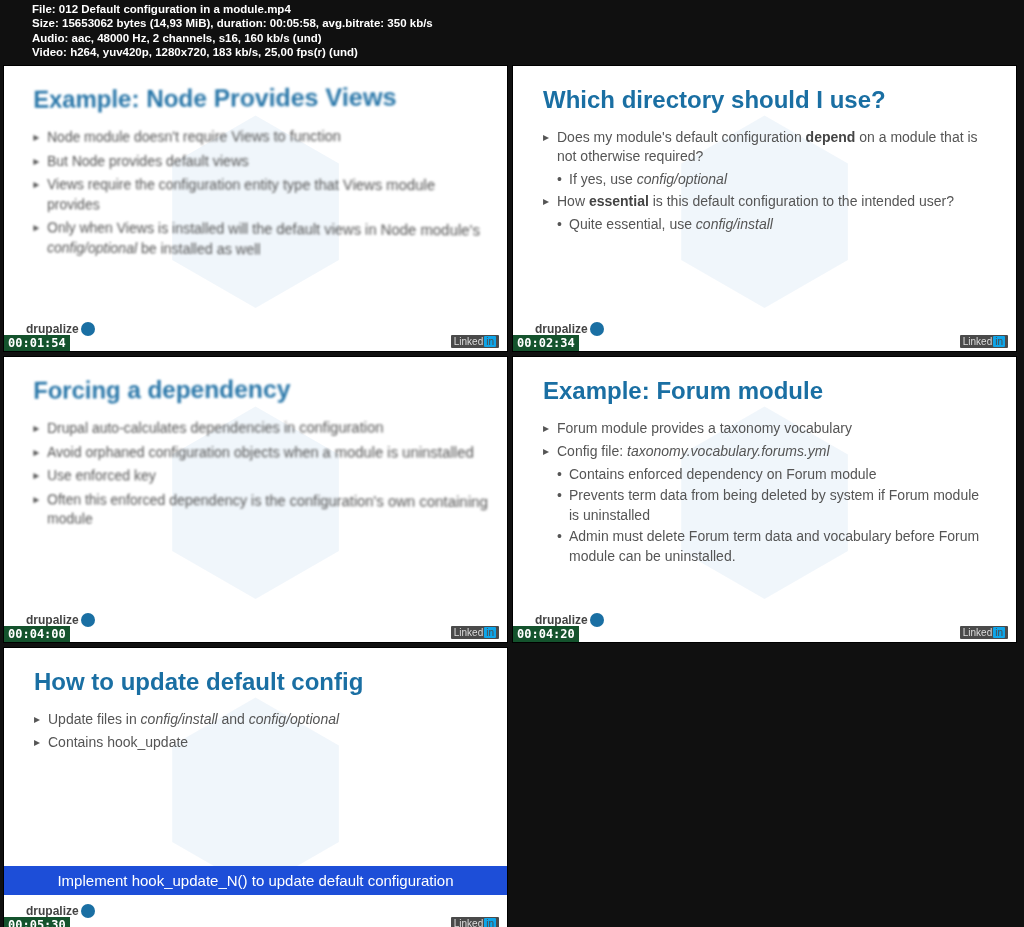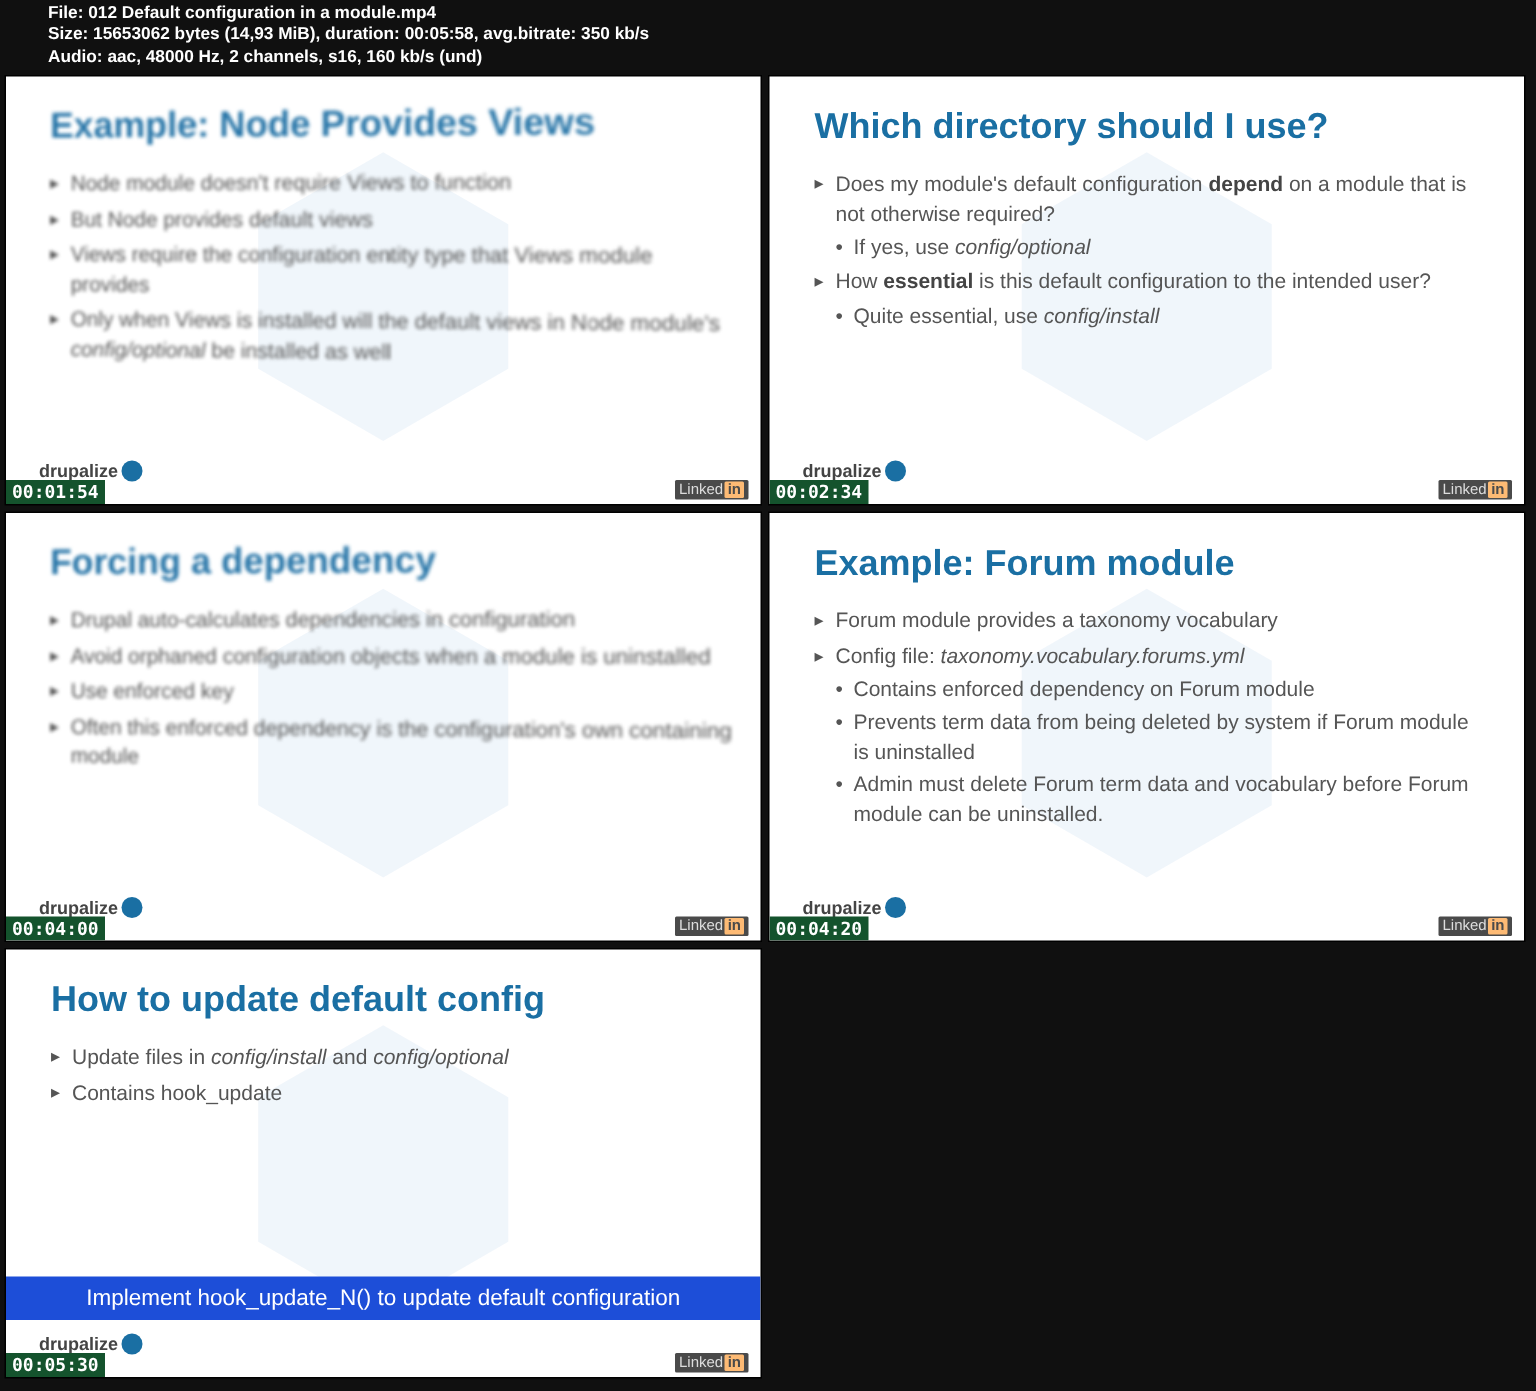--- a/index.html
+++ b/index.html
@@ -119,23 +119,23 @@
     bottom: 3px;
     right: 8px;
     background: #4a4a4a;
     color: #ddd;
     font-size: 10px;
     padding: 1px 3px;
     border-radius: 1px;
   }
   .slide .linked .in {
     display: inline-block;
-    background: #fdba74;
+    background: #0ea5e9;
     color: #4a4a4a;
-    font-weight: bold;
+    font-weight: normal;
     padding: 0 2px;
     border-radius: 1px;
     margin-left: 1px;
     text-align: right;
   }
   .slide .ts {
     position: absolute;
     left: 0;
     bottom: 0;
     background: #14532d;
@@ -149,20 +149,21 @@
   .blur .slide-content { filter: blur(1.3px); transform: perspective(800px) rotateY(-5deg) scaleX(0.98); transform-origin: left center; }
   .blur h2 { color: #2a77a9; }
 </style>
 </head>
 <body>
 
 <div class="meta">
   <div><span>File:</span> <span>012 Default configuration in a module.mp4</span></div>
   <div><span>Size:</span> <span>15653062 bytes (14,93 MiB), duration: 00:05:58, avg.bitrate: 350 kb/s</span></div>
   <div><span>Audio:</span> <span>aac, 48000 Hz, 2 channels, s16, 160 kb/s (und)</span></div>
+  <div><span>Video:</span> <span>h264, yuv420p, 1280x720, 183 kb/s, 25,00 fps(r) (und)</span></div>
 </div>
 
 <div class="grid" id="grid">
     <div class="slide blur">
       <div class="watermark">⬢</div>
       <div class="slide-content">
         <h2>Example: Node Provides Views</h2>
         <ul>
           <li class="b1">Node module doesn't require Views to function</li>
           <li class="b1">But Node provides default views</li>

